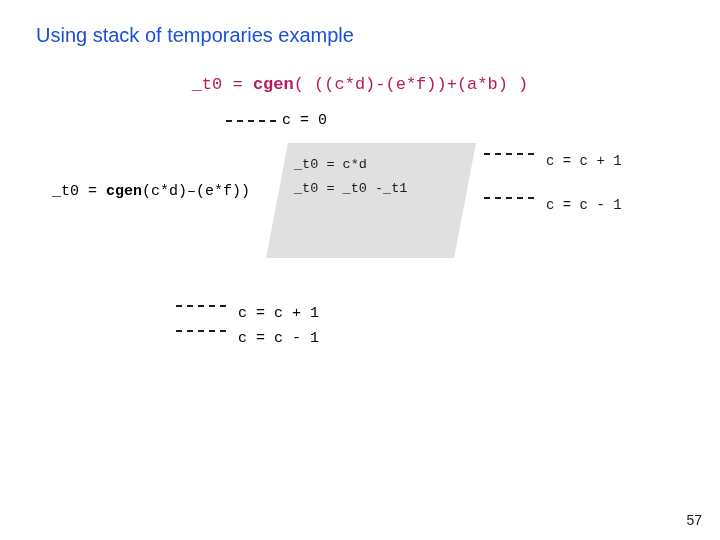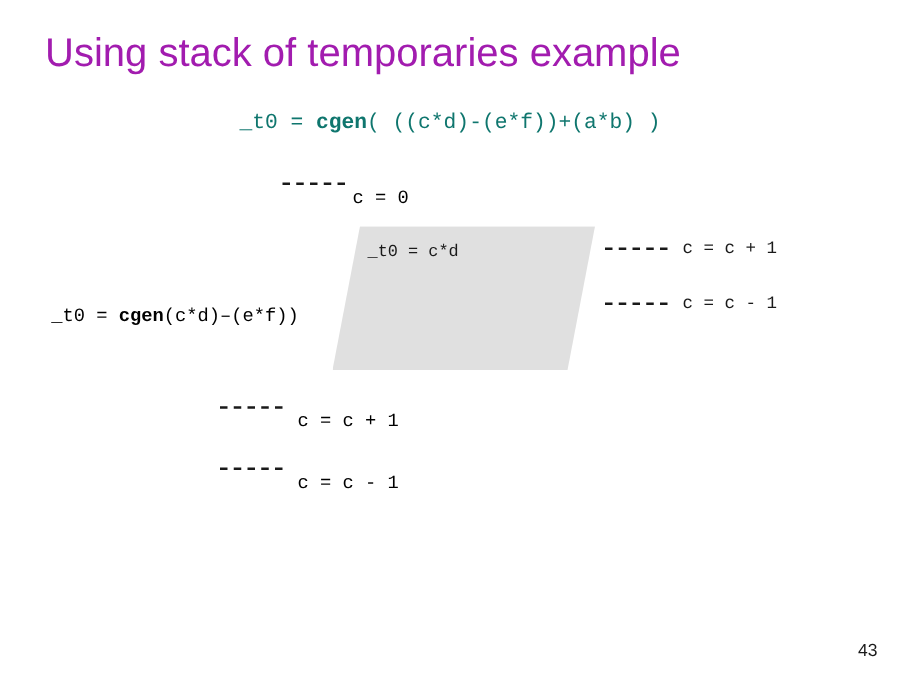--- a/index.html
+++ b/index.html
@@ -14,64 +14,62 @@
     }
 
     .page {
       width: 720px;
       height: 540px;
       padding: 24px 36px;
       position: relative;
     }
 
     .title {
-      font-size: 32px;
+      font-size: 20px;
       font-weight: normal;
-      color: #a21caf;
+      color: #1d4ed8;
       margin-bottom: 28px;
     }
 
     .mono {
       font-family: 'Courier New', Courier, monospace;
       font-size: 15px;
-      margin-top: 24px;
     }
 
     .bold {
       font-weight: bold;
     }
 
     
     .expr-top {
       text-align: center;
       font-size: 17px;
       font-family: 'Courier New', Courier, monospace;
       margin-bottom: 18px;
-      color: #0f766e;
+      color: #be185d;
     }
 
     .page-num {
       position: absolute;
       bottom: 12px;
       right: 18px;
       font-size: 14px;
       color: #1a1a1a;
     }
 
     .inline-dash {
       display: inline-block;
       width: 50px;
       border-top: 2.5px dashed #1a1a1a;
       vertical-align: middle;
       margin-right: 6px;
     }
 
     .right-row {
       display: flex;
-      align-items: center;
       gap: 6px;
     }
   </style>
 </head>
 <body>
 
 <div class="page">
 
   <div class="title">Using stack of temporaries example</div>
 
@@ -81,36 +79,37 @@
     </span>
   </div>
 
   <div style="display:flex; align-items:center; margin-left:190px; margin-bottom:14px;">
     <span class="inline-dash"></span>
     <span class="mono">c = 0</span>
   </div>
 
   <div style="position:relative; width:680px; height:200px;">
 
-    <div style="position:absolute; left:5px; top:40px;" class="mono">
+    <div style="position:absolute; left:16px; top:40px;" class="mono">
       _t0 = <span class="bold">cgen</span>(c*d)–(e*f))
     </div>
 
     <div style="position:absolute; left:230px; top:0px; width:210px; height:115px;">
 
       <div style="
         position:absolute;
         width:210px;
         height:115px;
         background:#e0e0e0;
         clip-path: polygon(22px 0%, 100% 0%, calc(100% - 22px) 115px, 0% 115px);
       "></div>
 
       <div style="position:absolute; top:10px; left:28px; font-family:'Courier New',monospace; font-size:13.5px; color:#1a1a1a; line-height:1.75;">
         <div>_t0 = c*d</div>
+        <div>_t0 = _t0 -_t1</div>
       </div>
     </div>
 
     <div style="position:absolute; left:448px; top:10px; font-family:'Courier New',monospace; font-size:14px; color:#1a1a1a;">
       <div class="right-row" style="margin-bottom:28px;">
         <span class="inline-dash"></span>
         <span>c = c + 1</span>
       </div>
       <div class="right-row">
         <span class="inline-dash"></span>
@@ -129,15 +128,15 @@
 
 
     <div class="right-row" style="margin-bottom:8px; margin-left:140px;">
       <span class="inline-dash"></span>
       <span class="mono">c = c - 1</span>
     </div>
 
 
   </div>
 
-  <div class="page-num">43</div>
+  <div class="page-num">57</div>
 
 </div>
 
 </body></html>

